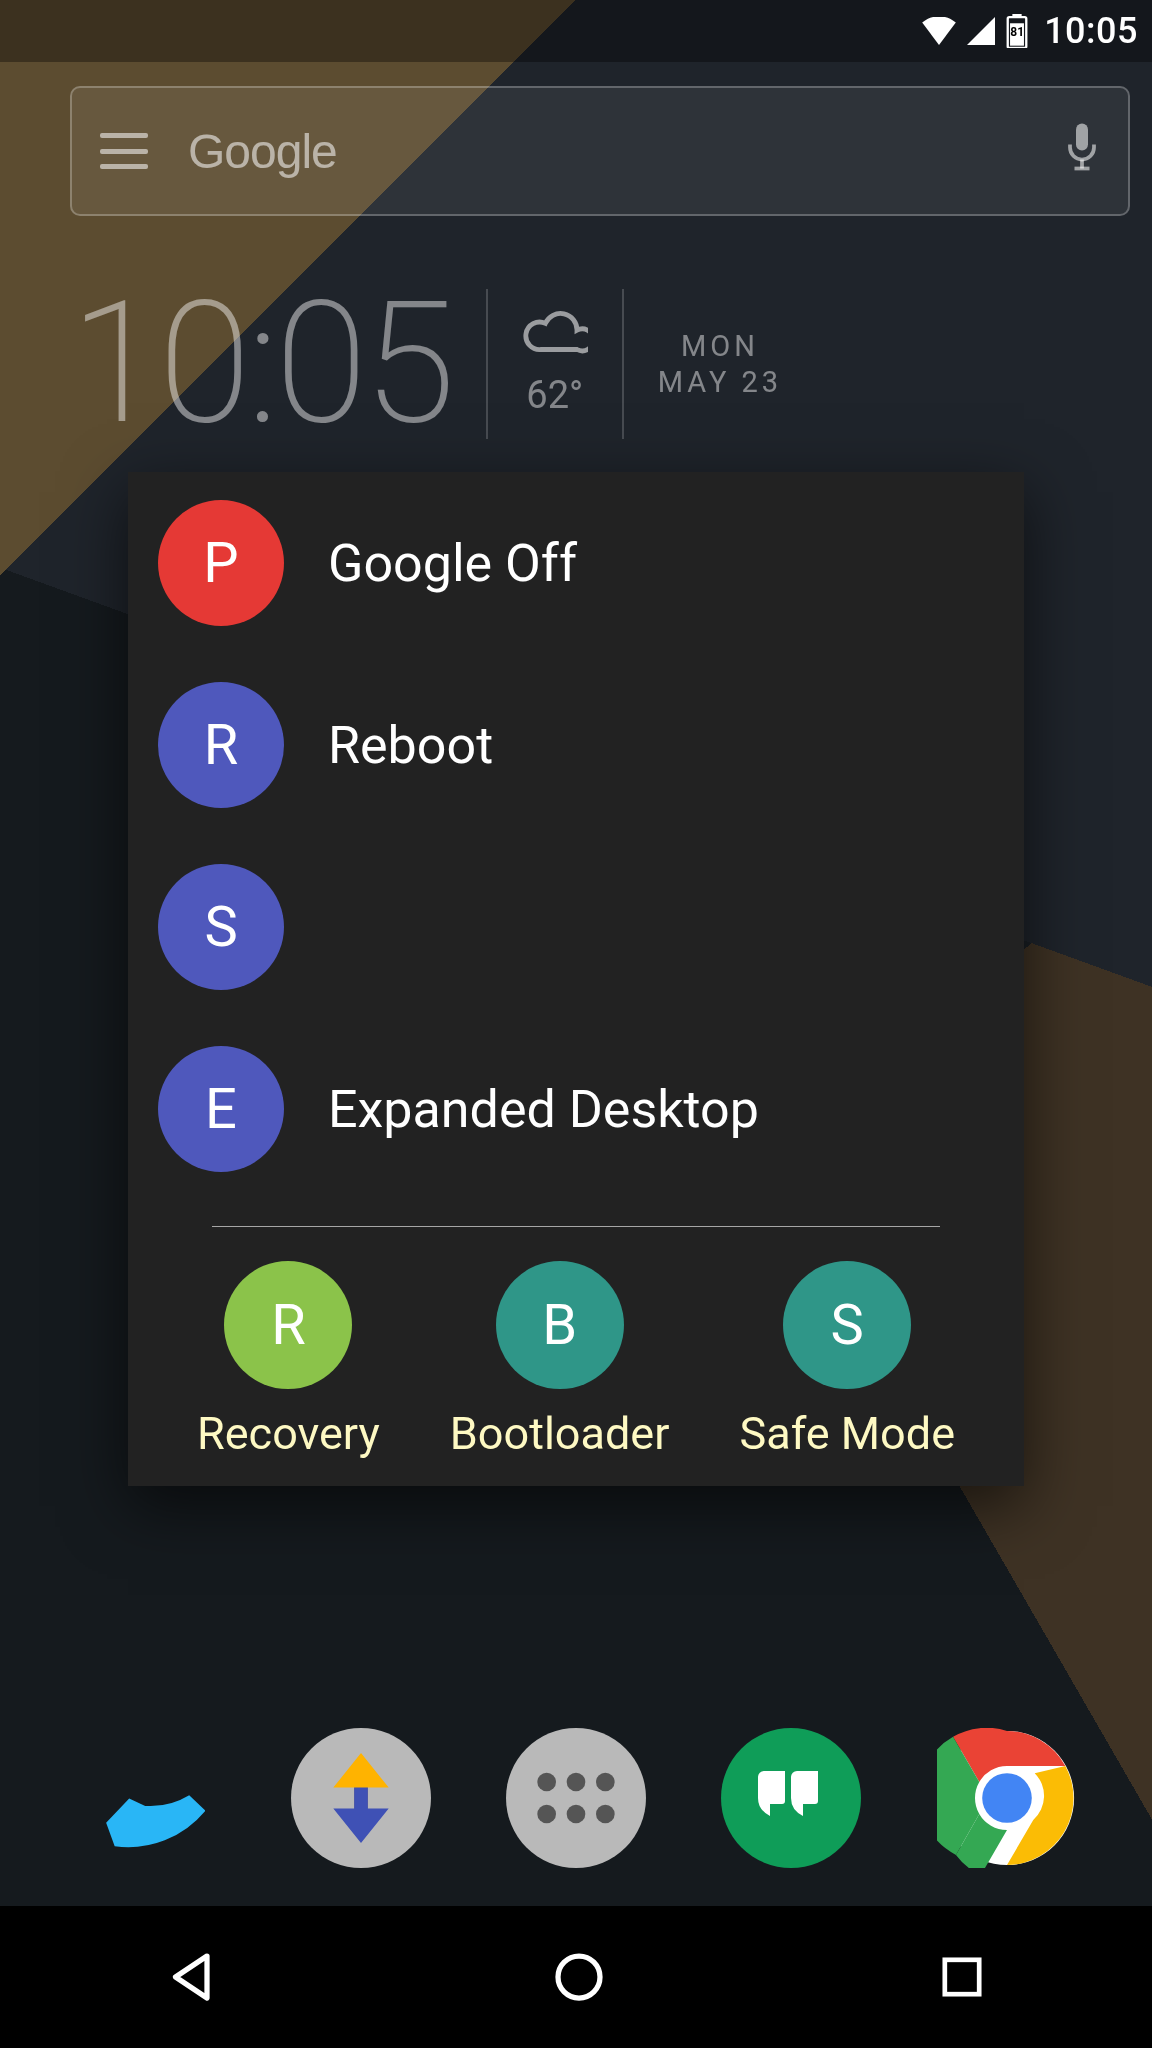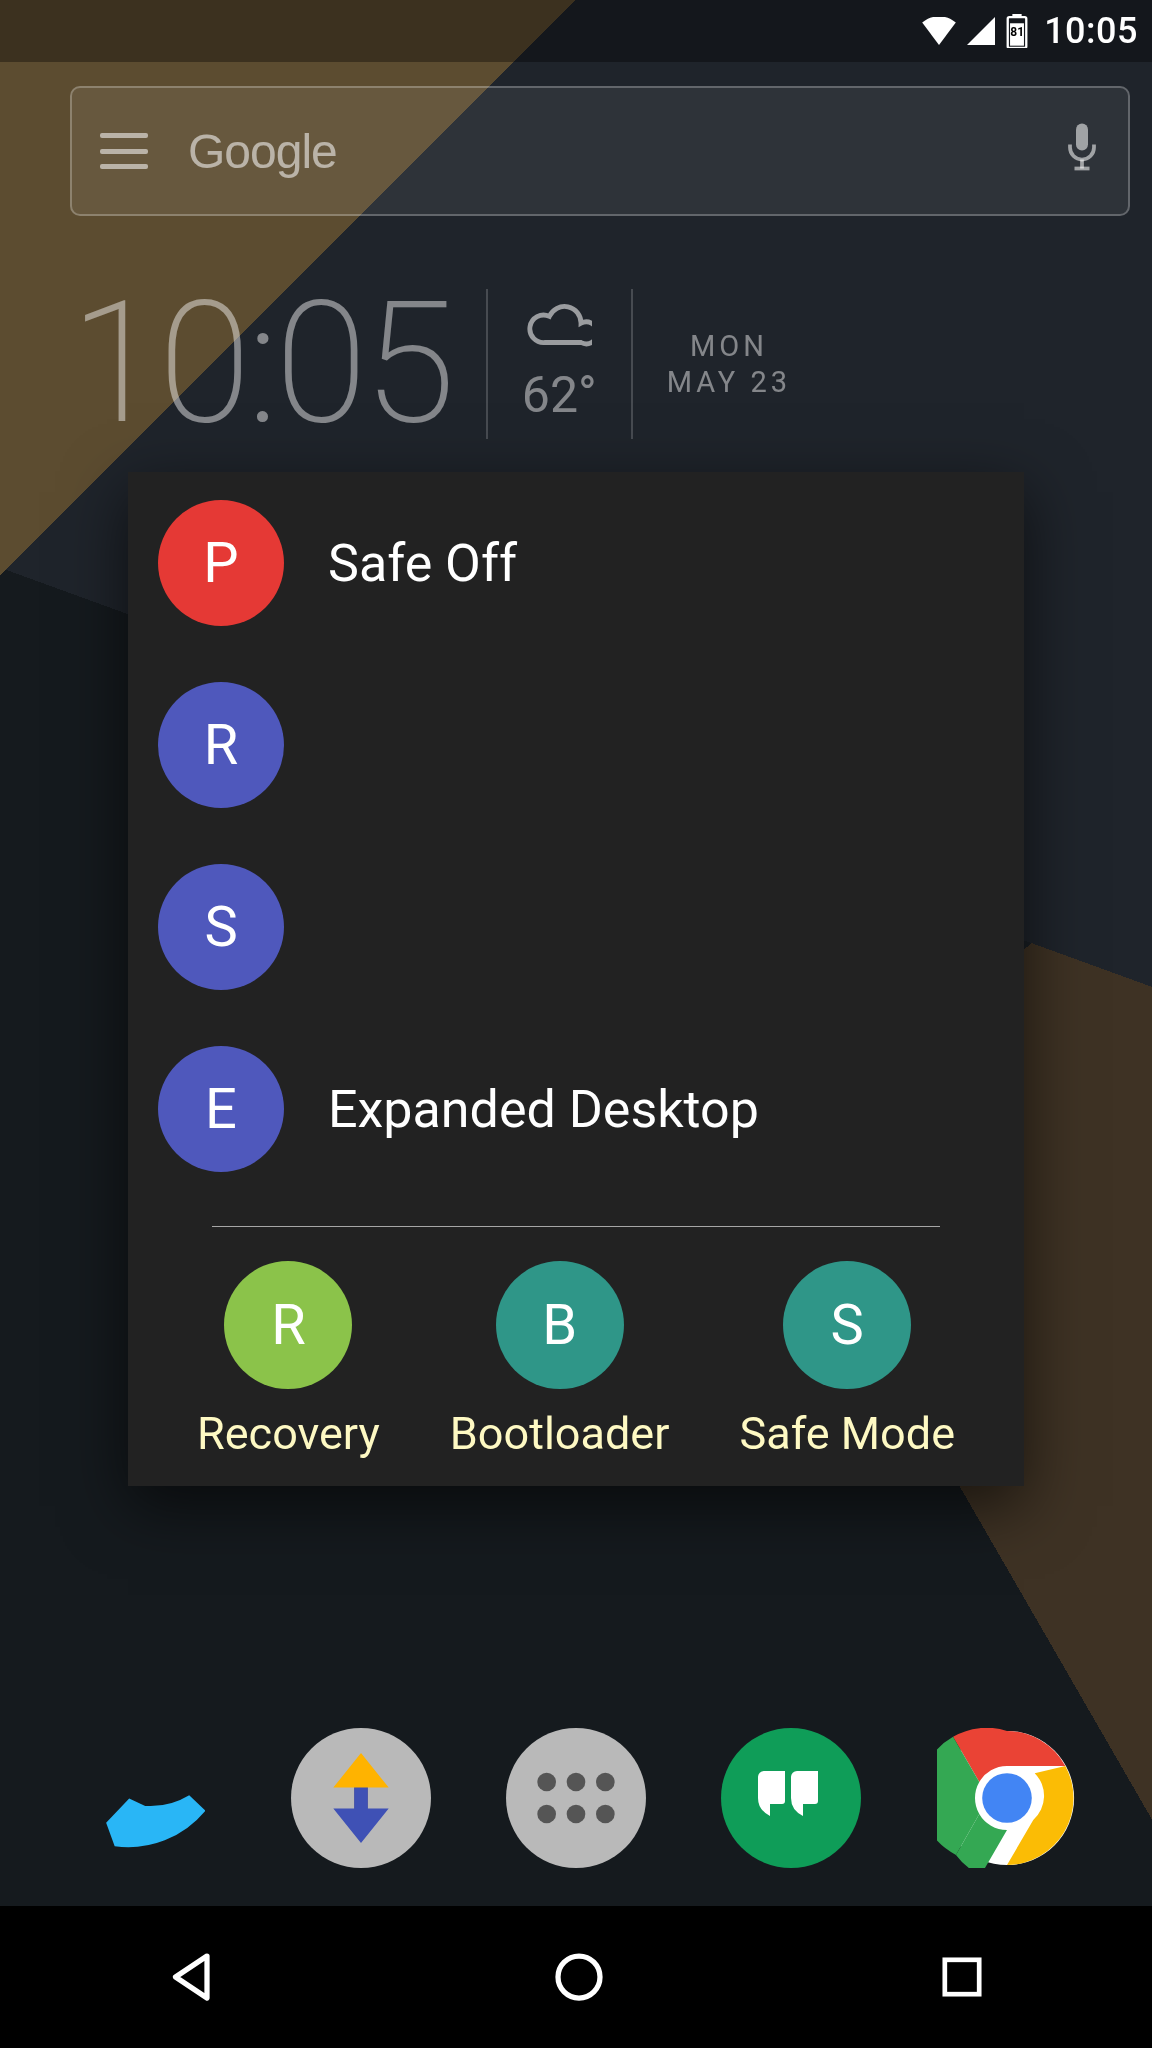--- a/index.html
+++ b/index.html
@@ -106,21 +106,21 @@
   background: rgba(255,255,255,0.18);
   margin: 0 34px;
 }
 .weather-box{
   display:flex;
   flex-direction:column;
   align-items:center;
   gap: 14px;
 }
 .weather-icon-slot svg{ stroke: rgba(255,255,255,0.55); }
-.weather-temp{ font-size: 50px; }
+.weather-temp{ font-size: 38px; }
 .date-box{
   text-align:center;
   font-size: 29px;
   line-height: 1.25;
   letter-spacing: 4px;
 }
 
 
 .power-menu{
   position:absolute;
@@ -273,24 +273,25 @@
     <div class="widget-div"></div>
     <div class="date-box">
       <div>MON</div>
       <div>MAY 23</div>
     </div>
   </div>
 
   <div class="power-menu">
     <div class="power-item">
       <div class="power-icon c-red">P</div>
-      <div class="power-label">Safe Off</div>
+      <div class="power-label">Google Off</div>
     </div>
     <div class="power-item">
       <div class="power-icon c-blue">R</div>
+      <div class="power-label">Reboot</div>
     </div>
     <div class="power-item">
       <div class="power-icon c-blue">S</div>
     </div>
     <div class="power-item">
       <div class="power-icon c-blue">E</div>
       <div class="power-label">Expanded Desktop</div>
     </div>
 
     <div class="power-sep"></div>

